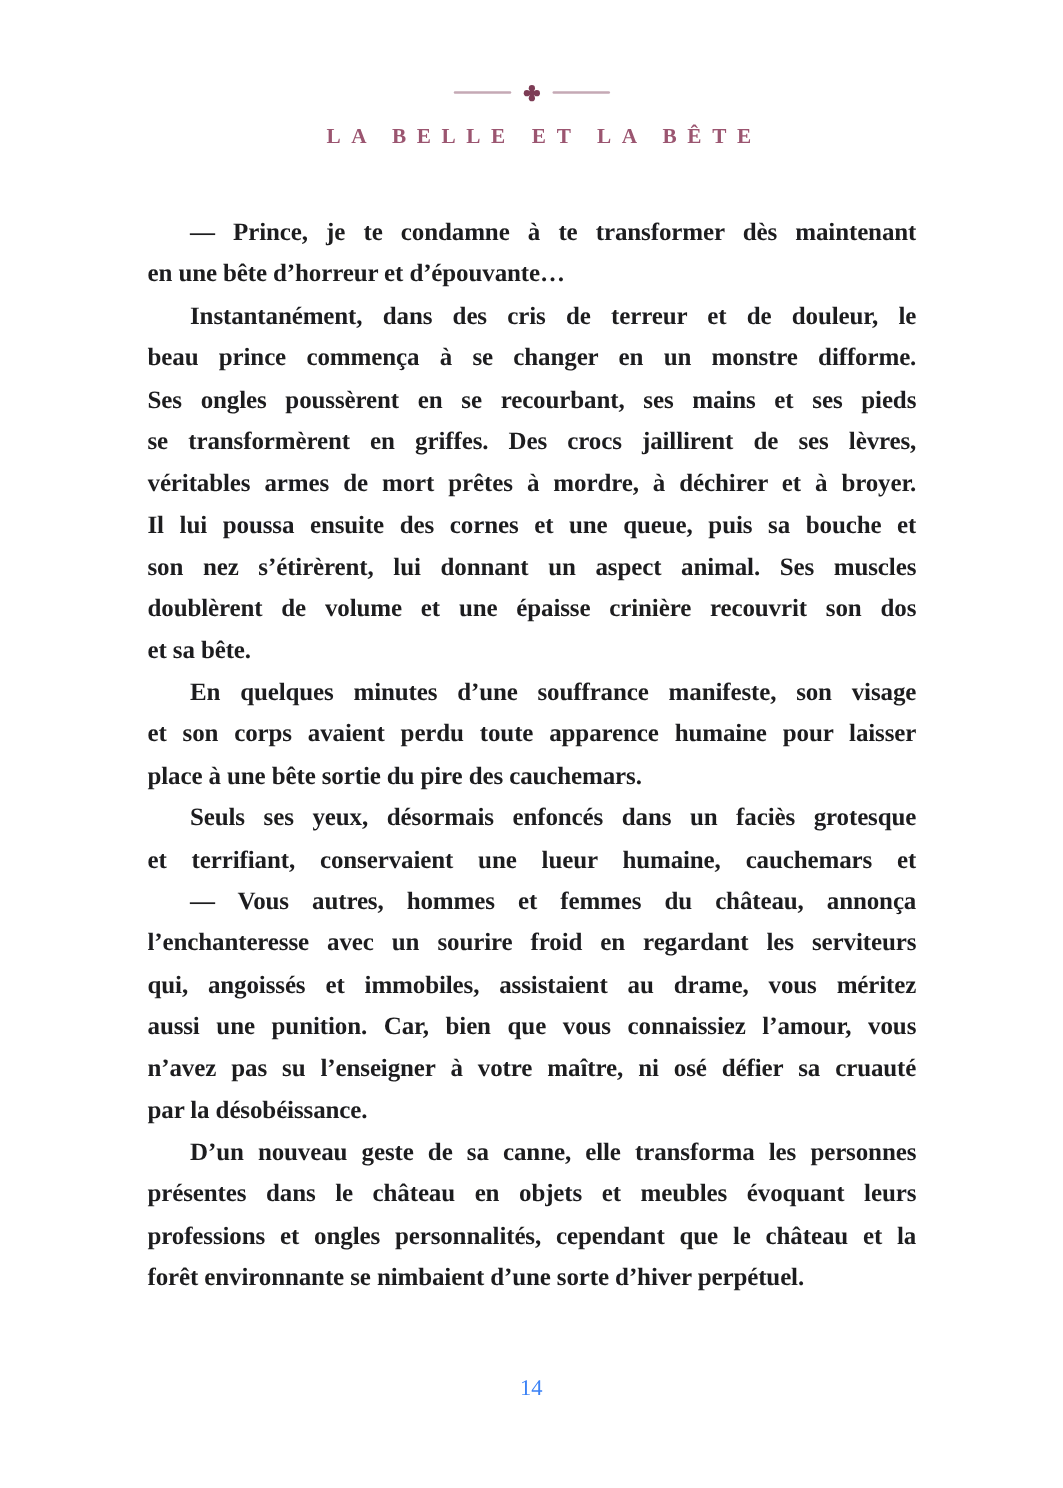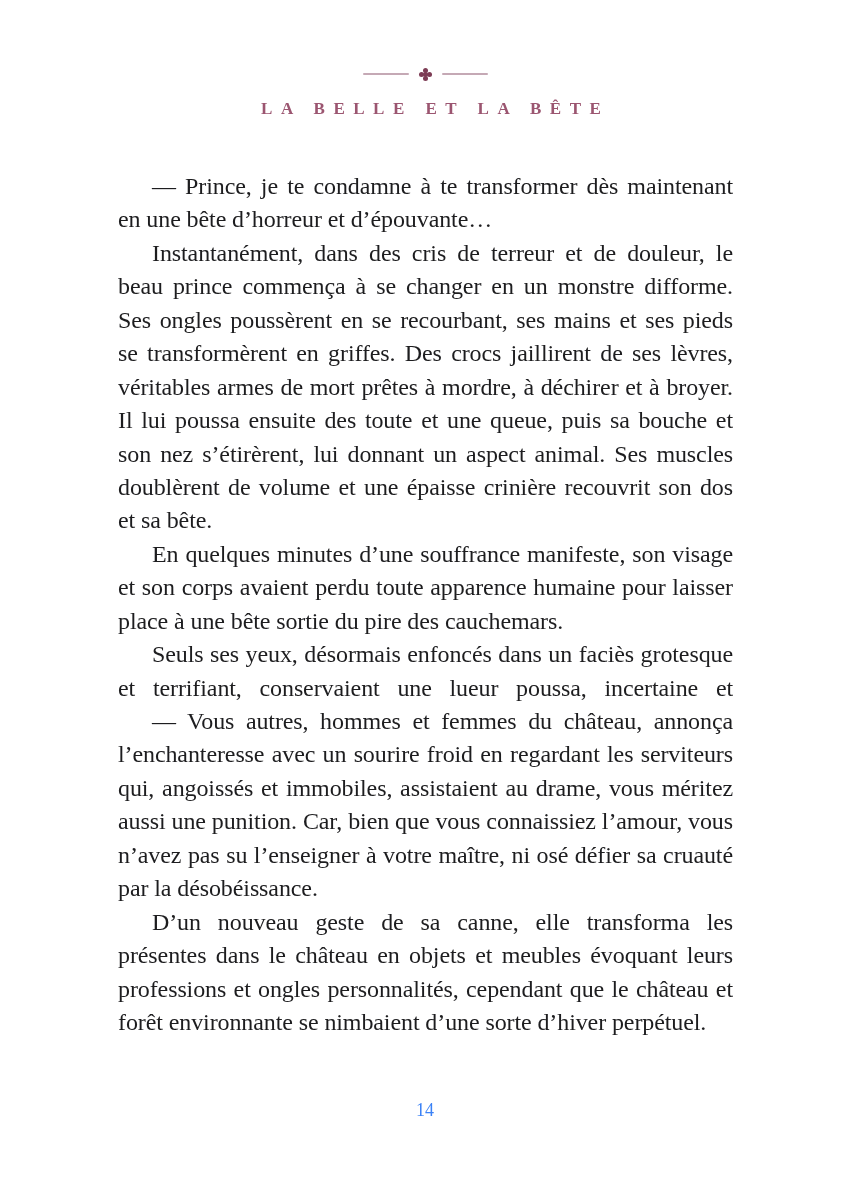--- a/index.html
+++ b/index.html
@@ -63,23 +63,24 @@
     font-family: "Liberation Serif", "DejaVu Serif", serif;
   }
 
   
   .body-text {
     position: absolute;
     top: 170px;
     left: 118px;
     width: 615px;
     color: #1d1d1f;
-    font-size: 24px;
+    font-size: 20px;
     line-height: 33.45px;
     letter-spacing: -0.1px;
+    font-weight: bold;
   }
   .body-text .line {
     text-align: justify;
     text-align-last: justify;
     white-space: normal;
     overflow: hidden;
     height: 33.45px;
   }
   .body-text .line.last {
     text-align-last: left;
@@ -113,29 +114,29 @@
   <h1 class="title">LA BELLE ET LA BÊTE</h1>
 
   <div class="body-text">
       <div class="line first">— Prince, je te condamne à te transformer dès maintenant</div>
       <div class="line last">en une bête d’horreur et d’épouvante…</div>
       <div class="line first">Instantanément, dans des cris de terreur et de douleur, le</div>
       <div class="line">beau prince commença à se changer en un monstre difforme.</div>
       <div class="line">Ses ongles poussèrent en se recourbant, ses mains et ses pieds</div>
       <div class="line">se transformèrent en griffes. Des crocs jaillirent de ses lèvres,</div>
       <div class="line">véritables armes de mort prêtes à mordre, à déchirer et à broyer.</div>
-      <div class="line">Il lui poussa ensuite des toute et une queue, puis sa bouche et</div>
+      <div class="line">Il lui poussa ensuite des cornes et une queue, puis sa bouche et</div>
       <div class="line">son nez s’étirèrent, lui donnant un aspect animal. Ses muscles</div>
       <div class="line">doublèrent de volume et une épaisse crinière recouvrit son dos</div>
       <div class="line last">et sa bête.</div>
       <div class="line first">En quelques minutes d’une souffrance manifeste, son visage</div>
       <div class="line">et son corps avaient perdu toute apparence humaine pour laisser</div>
       <div class="line last">place à une bête sortie du pire des cauchemars.</div>
       <div class="line first">Seuls ses yeux, désormais enfoncés dans un faciès grotesque</div>
-      <div class="line">et terrifiant, conservaient une lueur poussa, incertaine et</div>
+      <div class="line">et terrifiant, conservaient une lueur humaine, cauchemars et</div>
       <div class="line first">— Vous autres, hommes et femmes du château, annonça</div>
       <div class="line">l’enchanteresse avec un sourire froid en regardant les serviteurs</div>
       <div class="line">qui, angoissés et immobiles, assistaient au drame, vous méritez</div>
       <div class="line">aussi une punition. Car, bien que vous connaissiez l’amour, vous</div>
       <div class="line">n’avez pas su l’enseigner à votre maître, ni osé défier sa cruauté</div>
       <div class="line last">par la désobéissance.</div>
       <div class="line first">D’un nouveau geste de sa canne, elle transforma les personnes</div>
       <div class="line">présentes dans le château en objets et meubles évoquant leurs</div>
       <div class="line">professions et ongles personnalités, cependant que le château et la</div>
       <div class="line last">forêt environnante se nimbaient d’une sorte d’hiver perpétuel.</div>

